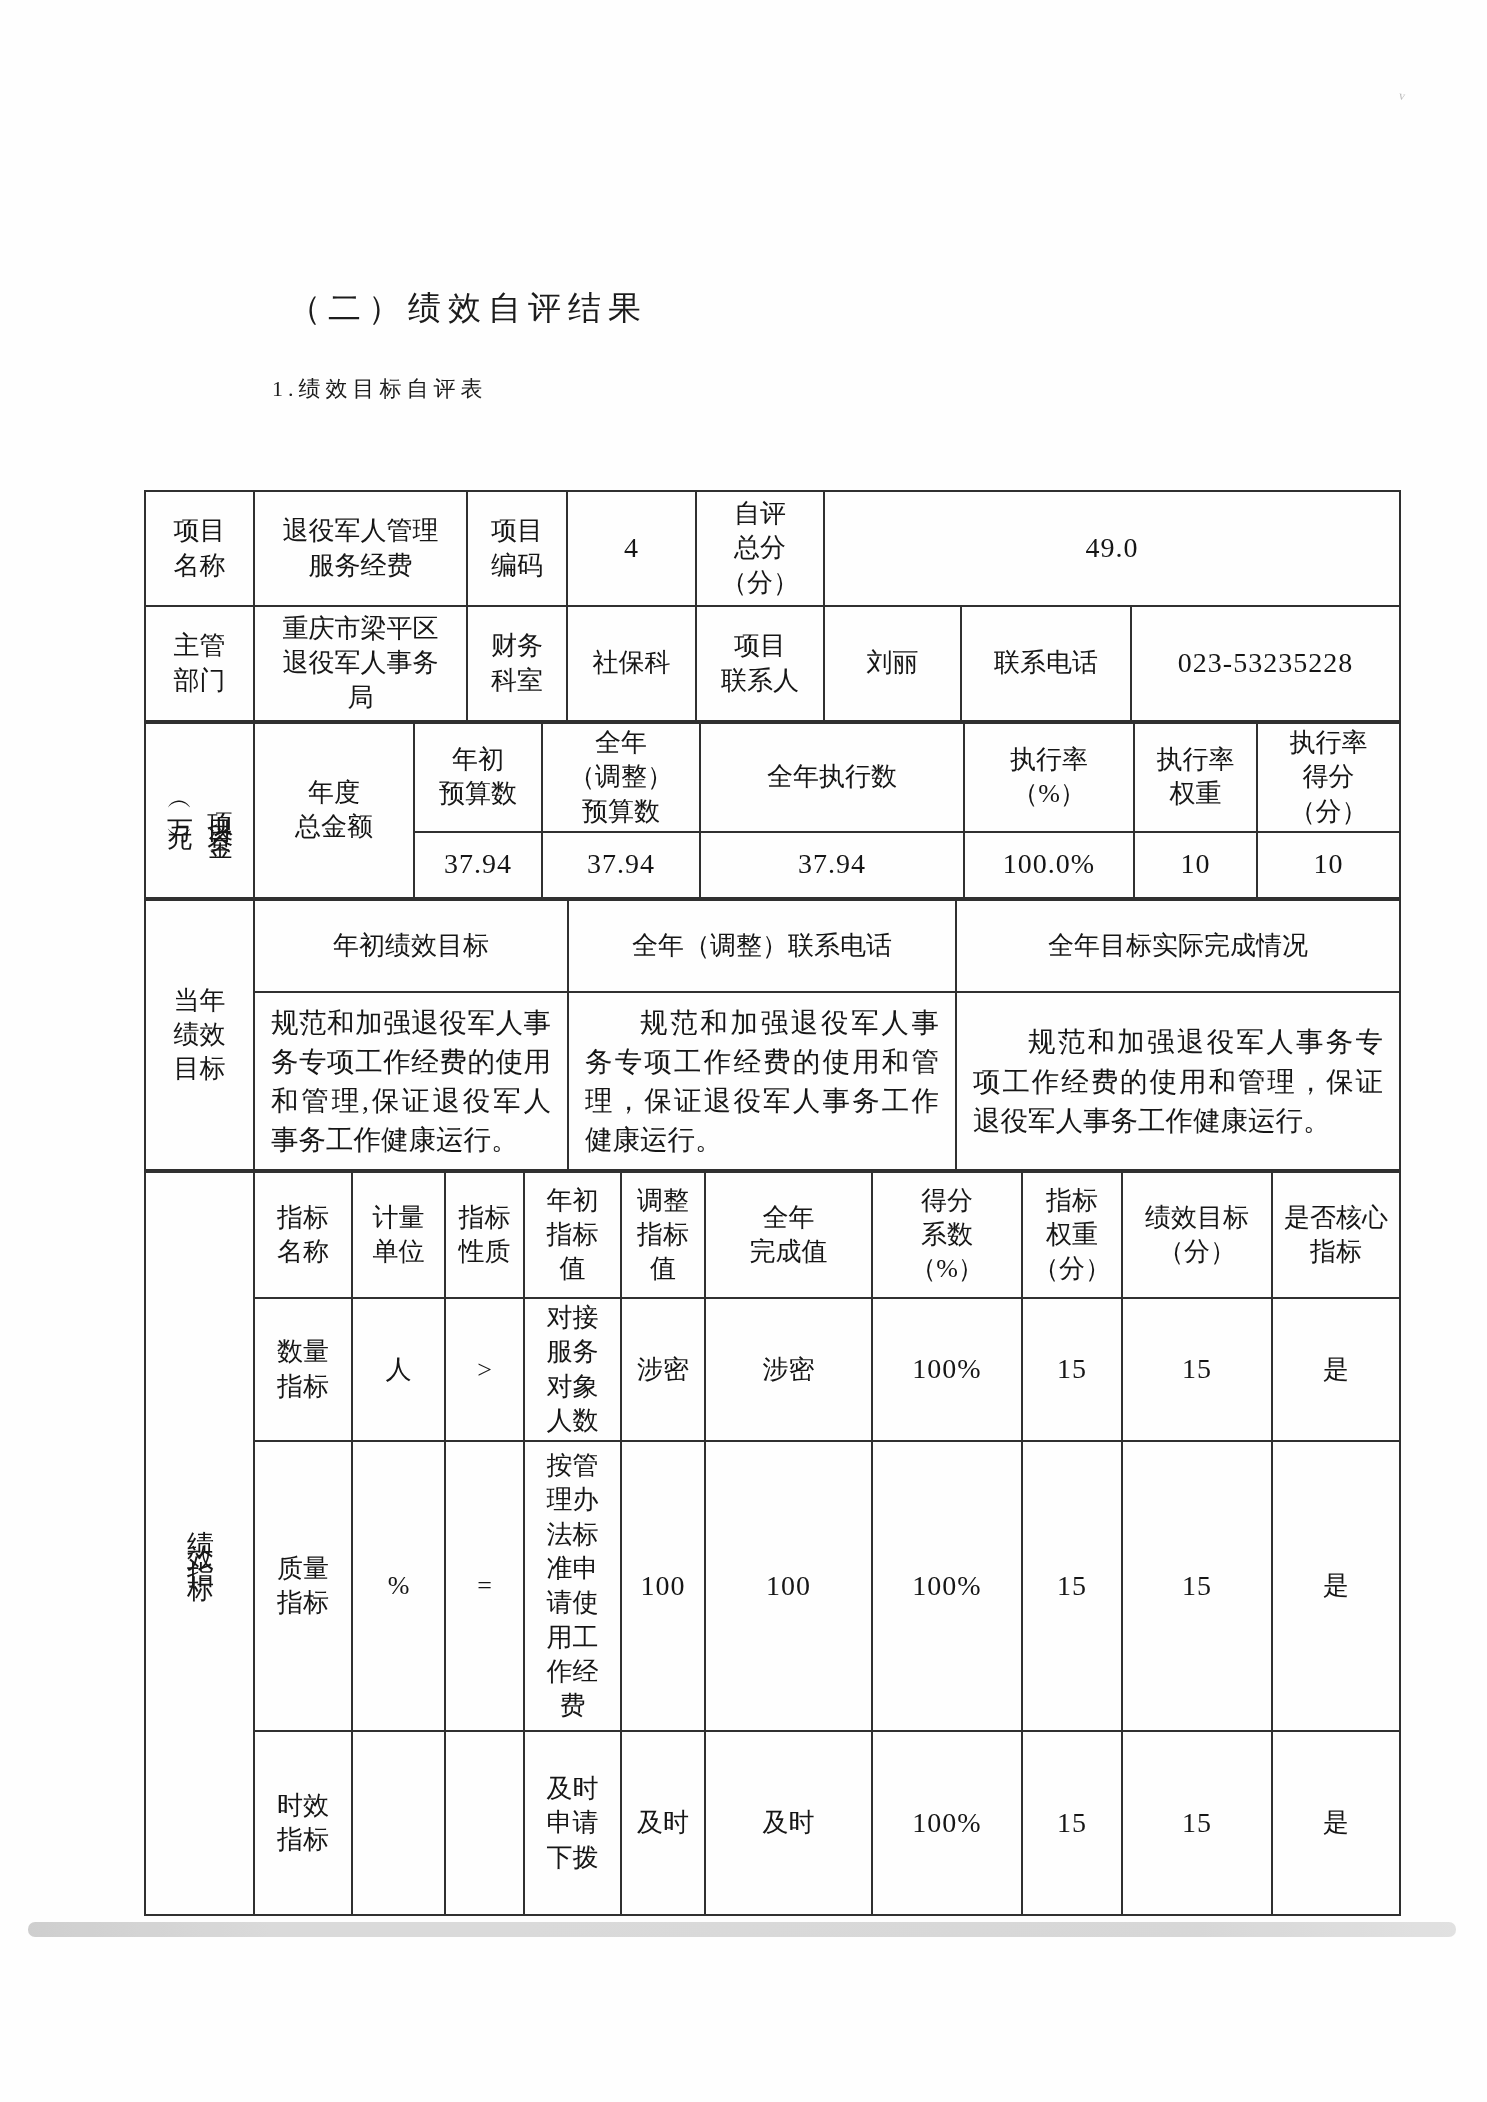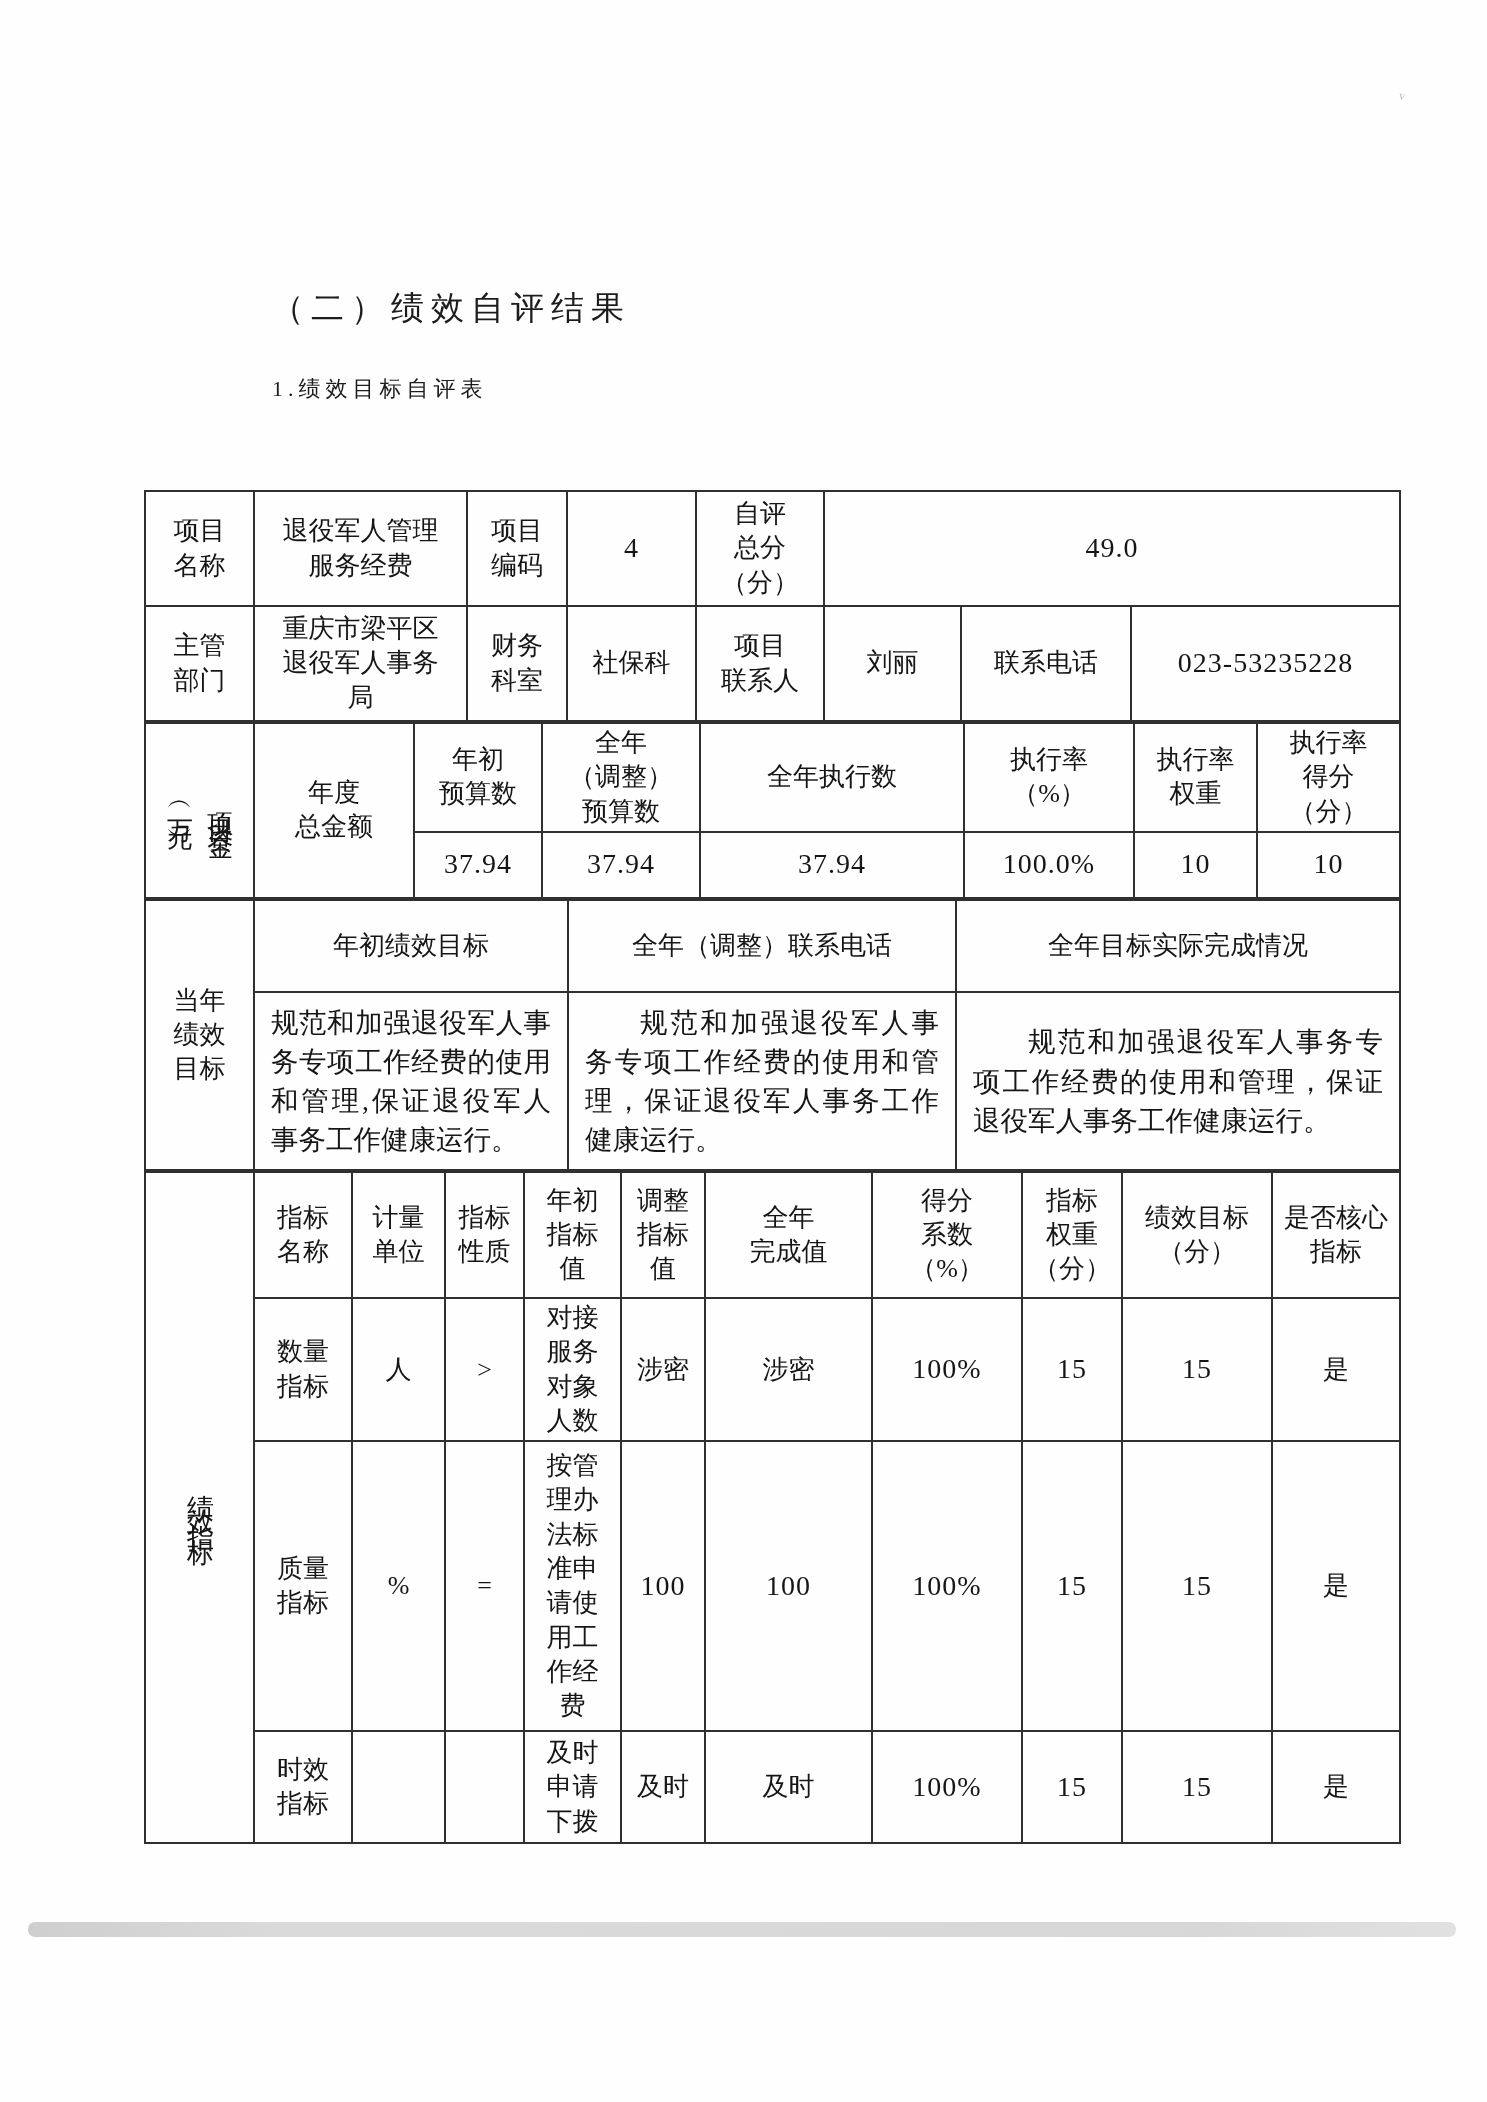--- a/index.html
+++ b/index.html
@@ -6,21 +6,21 @@
   .page{
     position:relative;
     width:1487px;height:2102px;
     margin:0 auto;
     background:#fefefe;
     font-family:"Liberation Serif","DejaVu Serif",serif;
     color:#161616;
     overflow:hidden;
   }
   .h1{
-    position:absolute;left:271px;top:286px;
+    position:absolute;left:288px;top:286px;
     font-size:33px;letter-spacing:7px;color:#1c1c1c;
   }
   .h2{
     position:absolute;left:272px;top:374px;
     font-size:22px;letter-spacing:5px;color:#1c1c1c;
   }
   .table-title{
     position:absolute;left:123px;top:424px;width:1255px;
     text-align:center;font-size:42px;font-weight:bold;letter-spacing:3px;color:#111;
   }
@@ -252,21 +252,21 @@
 用工
 作经
 费</td>
         <td class="num">100</td>
         <td class="num">100</td>
         <td class="num">100%</td>
         <td class="num">15</td>
         <td class="num">15</td>
         <td>是</td>
       </tr>
-      <tr style="height:112px">
+      <tr style="height:184px">
         <td>时效
 指标</td>
         <td></td>
         <td></td>
         <td>及时
 申请
 下拨</td>
         <td>及时</td>
         <td>及时</td>
         <td class="num">100%</td>

